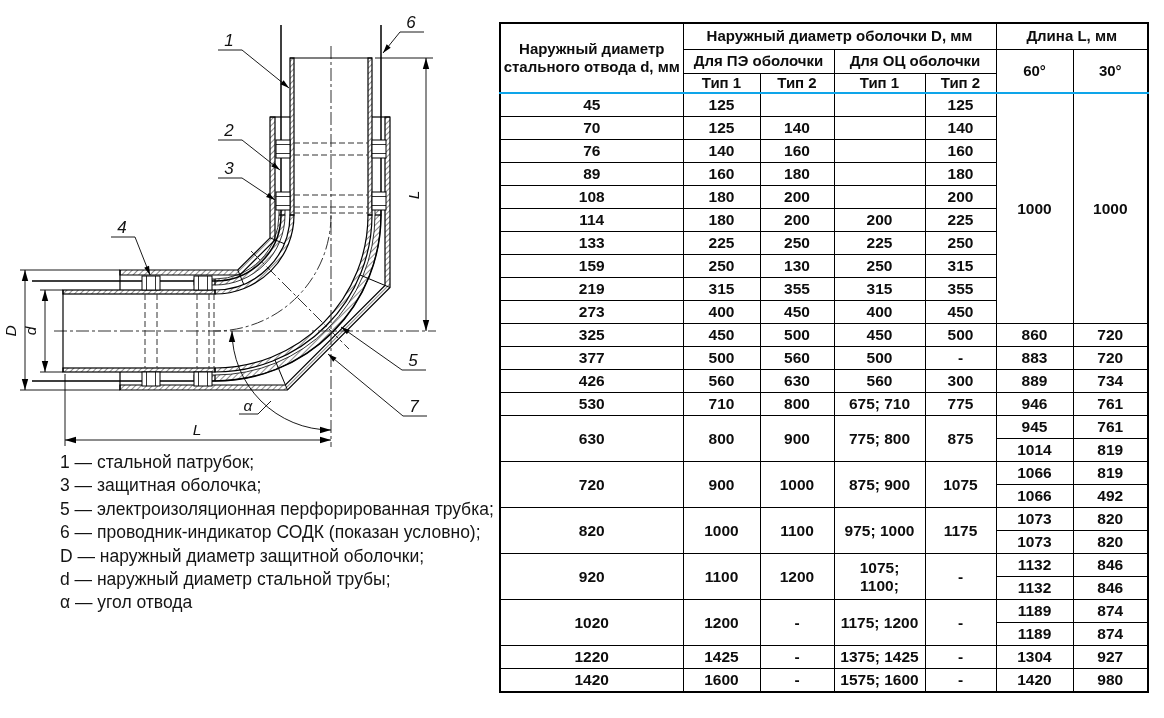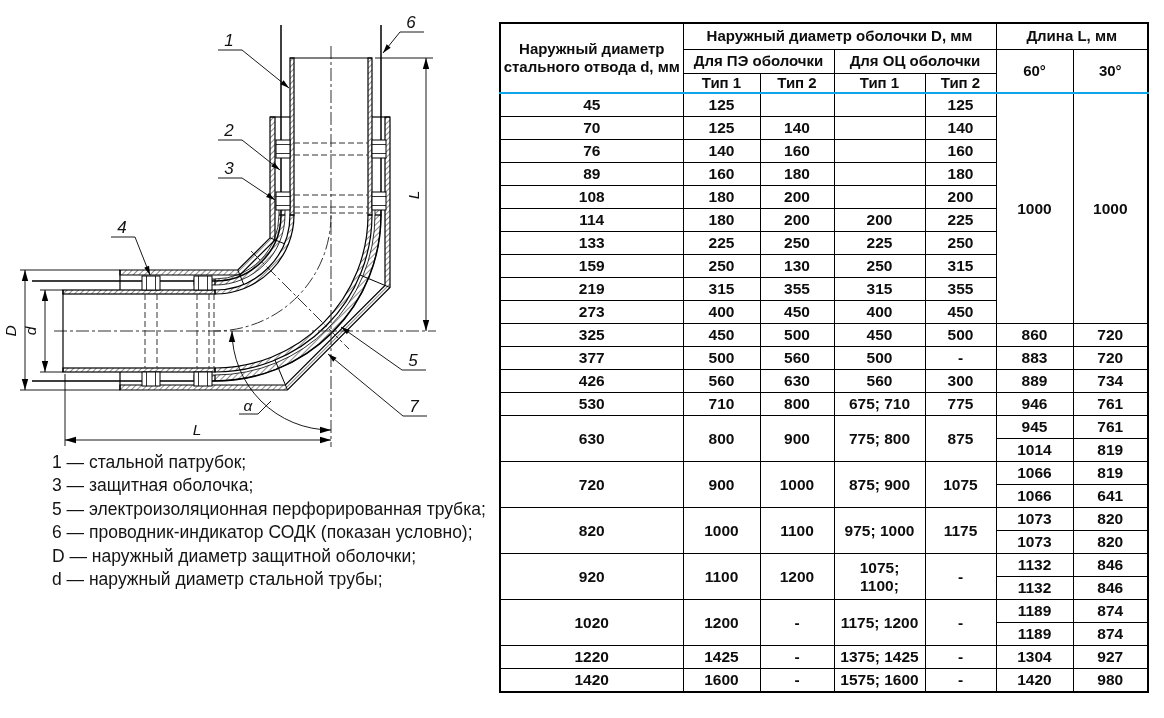--- a/index.html
+++ b/index.html
@@ -1,21 +1,21 @@
 <!DOCTYPE html>
 <html><head>
 <meta charset="utf-8">
 <style>
   html,body{margin:0;padding:0;background:#fff;}
   .stage{position:relative;width:1164px;height:718px;background:#fff;overflow:hidden;
          font-family:"Liberation Sans",sans-serif;color:#111;}
   
   .drawing-svg{position:absolute;left:0;top:0;}
   .legend{position:absolute;left:52px;top:451px;font-size:17.5px;line-height:23.4px;color:#141414;}
-  .legend div{white-space:nowrap;}
+  .legend div{white-space:nowrap;margin-left:8px;}
   
   .tablewrap{position:absolute;left:499px;top:22px;width:650px;}
   table.spec{border-collapse:collapse;table-layout:fixed;width:648px;
              font-family:"Liberation Sans",sans-serif;}
   table.spec th,table.spec td{border:1px solid #000;text-align:center;vertical-align:middle;
              padding:0 2px;font-weight:bold;color:#0d0d0d;white-space:pre-line;overflow:hidden;}
   table.spec{border:2px solid #000;}
   table.spec thead tr.h1{height:26px;}
   table.spec thead tr.h2{height:24px;}
   table.spec thead tr.h3{height:20px;}
@@ -200,20 +200,21 @@
     </g>
   </svg>
 
   <div class="legend">
       <div>1 — стальной патрубок;</div>
       <div>3 — защитная оболочка;</div>
       <div>5 — электроизоляционная перфорированная трубка;</div>
       <div>6 — проводник-индикатор СОДК (показан условно);</div>
       <div>D — наружный диаметр защитной оболочки;</div>
       <div>d — наружный диаметр стальной трубы;</div>
+      <div>α — угол отвода</div>
     </div>
 
   <div class="tablewrap">
     <table class="spec">
       <colgroup>
         <col style="width:183px">
           <col style="width:77px">
           <col style="width:74px">
         <col style="width:91px">
           <col style="width:71px">
@@ -365,21 +366,21 @@
             <td rowspan="2">720</td>
             <td rowspan="2">900</td>
             <td rowspan="2">1000</td>
             <td rowspan="2">875; 900</td>
             <td rowspan="2">1075</td>
             <td>1066</td>
             <td>819</td>
           </tr>
           <tr>
             <td>1066</td>
-            <td>641</td>
+            <td>492</td>
           </tr>
           <tr>
             <td rowspan="2">820</td>
             <td rowspan="2">1000</td>
             <td rowspan="2">1100</td>
             <td rowspan="2">975; 1000</td>
             <td rowspan="2">1175</td>
             <td>1073</td>
             <td>820</td>
           </tr>

